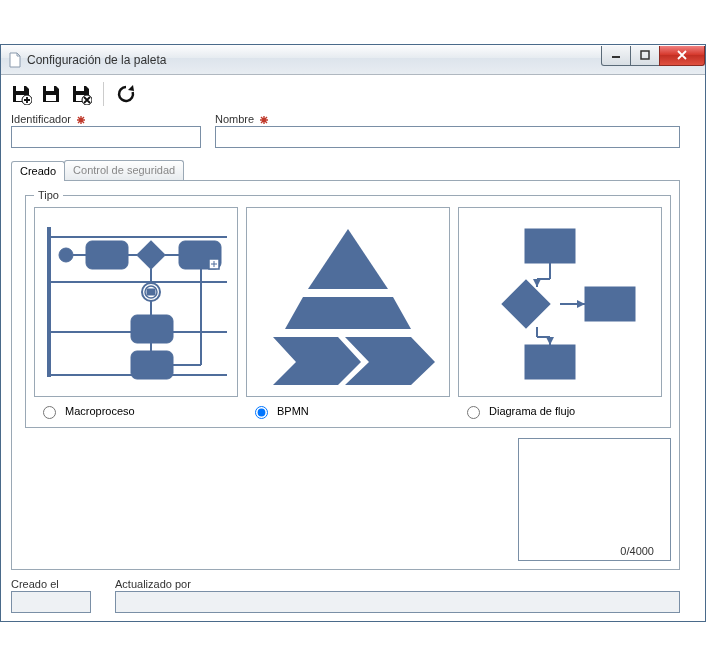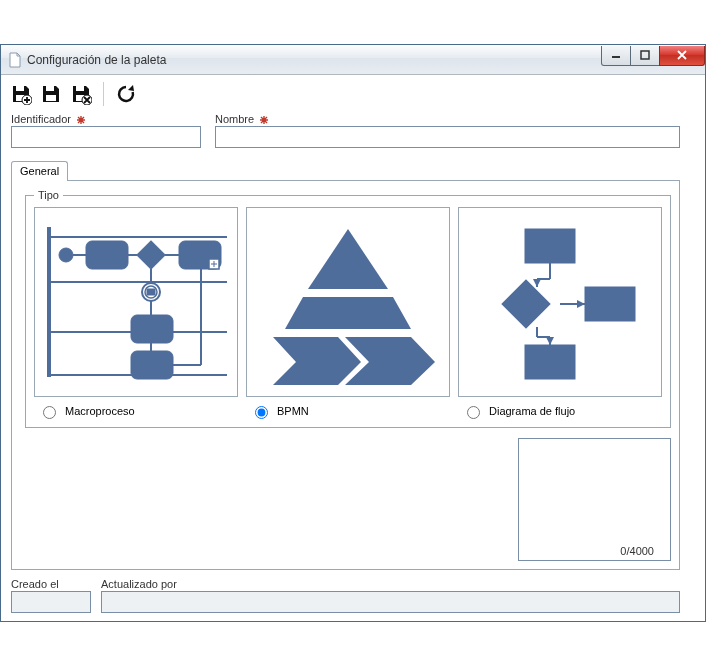--- a/index.html
+++ b/index.html
@@ -132,21 +132,21 @@
     background:#fff;
   }
   .radios { display:flex; gap:8px; margin-top:6px;}
   .radio-wrap { flex:1; display:flex; align-items:center; gap:6px; padding-left:4px;}
   .desc-label { margin-top:2px; }
   .ta-wrap { position:relative; flex:1; }
   .counter {
     position:absolute; right:17px; bottom:4px;
     font-size:11px; color:#333;
   }
-  .footer-row { display:flex; gap:10px; margin-top:8px;align-items:center;}
+  .footer-row { display:flex; gap:24px; margin-top:8px;align-items:center;}
   .footer-field { display:flex; flex-direction:column; }
   .footer-field .txt-ro { height:22px; }
   .footer-field.small { width:80px; }
   .footer-field.grow { flex:1; }
   svg { display:block; }
 </style>
 </head>
 <body>
 
 <div class="window">
@@ -237,21 +237,22 @@
                 </g>
               </svg>
           </span>
         </span>
         <input class="txt" type="text" value="" style="">
       </div>
     </div>
 
     <div class="tabs-wrap">
       <div class="tabstrip">
-        <div class="tab active">General</div>
+        <div class="tab active">Creado</div>
+        <div class="tab">Control de seguridad</div>
       </div>
       <div class="tabpanel">
 
         <fieldset class="tipo">
           <legend>Tipo</legend>
           <div class="cards">
             <div class="card">
               <svg width="190" height="170" viewBox="0 0 190 170">
                 <g stroke="#4f6d9b" fill="#4f6d9b">
                   <line x1="8" y1="10" x2="8" y2="160" stroke-width="4"></line>

